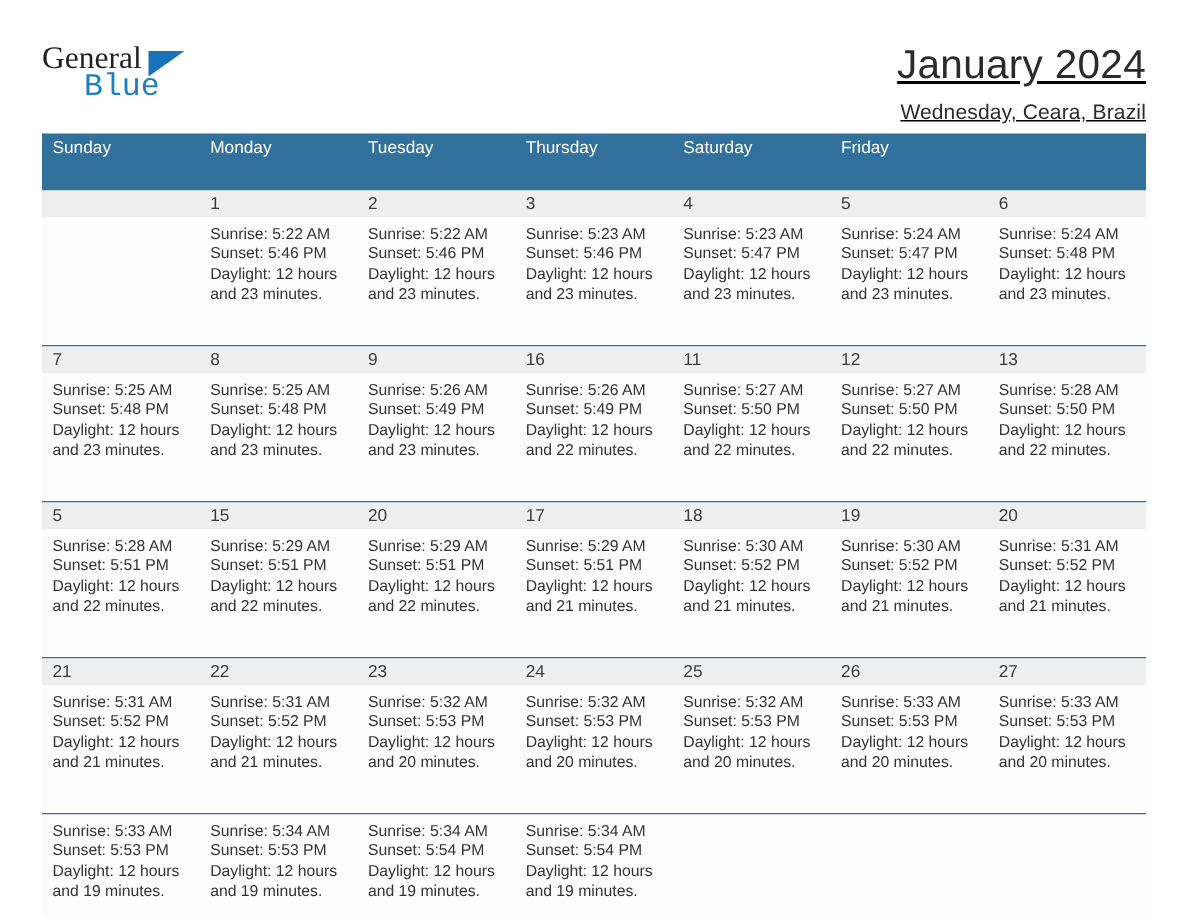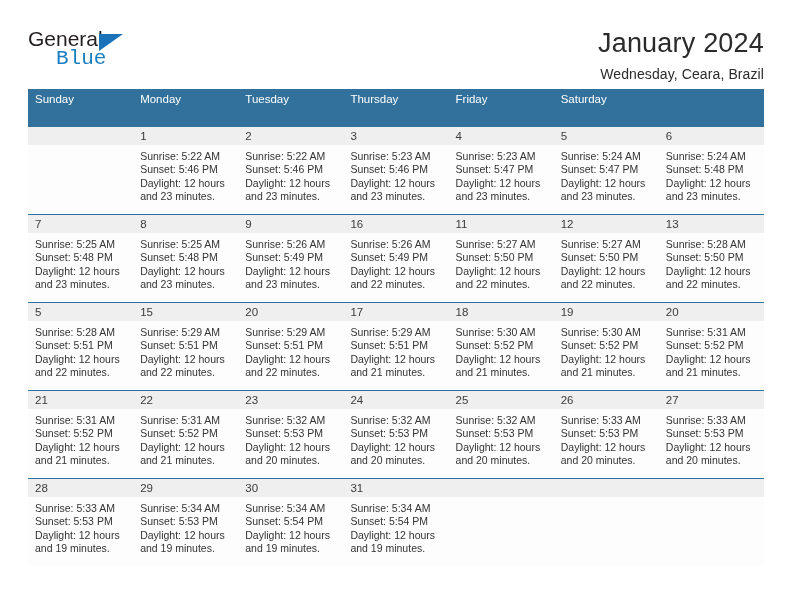--- a/index.html
+++ b/index.html
@@ -37,21 +37,21 @@
     height: 46px;
     line-height: 1;
   }
   .brand-general {
     position: absolute;
     left: 0;
     top: 0;
     font-size: 21px;
     color: #231f20;
     letter-spacing: 0px;
-    font-family: Liberation Sans, sans-serif;
+    font-family: Liberation Serif, serif;
   }
   .brand-blue {
     position: absolute;
     left: 28px;
     top: 20px;
     font-size: 21px;
     color: #1a7fc1;
     font-family: Liberation Mono, monospace;
   }
   .brand-triangle {
@@ -60,20 +60,21 @@
     top: 6px;
     width: 0;
     height: 0;
     border-left: 24px solid #1a72b8;
     border-bottom: 17px solid transparent;
   }
 
   .title-block {
     text-align: right;
     padding-top: 0px;
+    text-decoration: underline;
   }
   .cal-title {
     font-size: 27px;
     color: #2b2b2b;
     font-weight: normal;
     line-height: 1.15;
     letter-spacing: 0.2px;
   }
   .cal-subtitle {
     font-size: 14px;
@@ -118,21 +119,21 @@
   .daynum {
     font-size: 11.5px;
     color: #3b3b3b;
     line-height: 18px;
     padding-left: 7px;
   }
 
   .week-bodies {
     display: grid;
     grid-template-columns: repeat(7, 1fr);
-    height: 69px;
+    height: 85px;
     background: #fdfdfd;
   }
   .daybody {
     padding: 5px 6px 0 7px;
   }
   .dayline {
     font-size: 10.5px;
     color: #333333;
     line-height: 13.4px;
     white-space: nowrap;
@@ -158,22 +159,22 @@
     </div>
 
   </div>
 
   <div class="calendar">
     <div class="weekday-row" id="weekday-row">
         <div class="weekday">Sunday</div>
         <div class="weekday">Monday</div>
         <div class="weekday">Tuesday</div>
         <div class="weekday">Thursday</div>
+        <div class="weekday">Saturday</div>
         <div class="weekday">Friday</div>
-        <div class="weekday">Saturday</div>
       </div>
     <div id="weeks-container">
         <div class="week">
           <div class="week-numbers">
             <div class="daynum"></div>
             <div class="daynum">1</div>
             <div class="daynum">2</div>
             <div class="daynum">3</div>
             <div class="daynum">4</div>
             <div class="daynum">5</div>
@@ -378,29 +379,20 @@
             </div>
             <div class="daybody">
               <div class="dayline">Sunrise: 5:33 AM</div>
               <div class="dayline">Sunset: 5:53 PM</div>
               <div class="dayline">Daylight: 12 hours</div>
               <div class="dayline">and 20 minutes.</div>
             </div>
           </div>
         </div>
         <div class="week">
-          <div class="week-numbers">
-            <div class="daynum">28</div>
-            <div class="daynum">29</div>
-            <div class="daynum">30</div>
-            <div class="daynum">31</div>
-            <div class="daynum"></div>
-            <div class="daynum"></div>
-            <div class="daynum"></div>
-          </div>
           <div class="week-bodies">
             <div class="daybody">
               <div class="dayline">Sunrise: 5:33 AM</div>
               <div class="dayline">Sunset: 5:53 PM</div>
               <div class="dayline">Daylight: 12 hours</div>
               <div class="dayline">and 19 minutes.</div>
             </div>
             <div class="daybody">
               <div class="dayline">Sunrise: 5:34 AM</div>
               <div class="dayline">Sunset: 5:53 PM</div>

